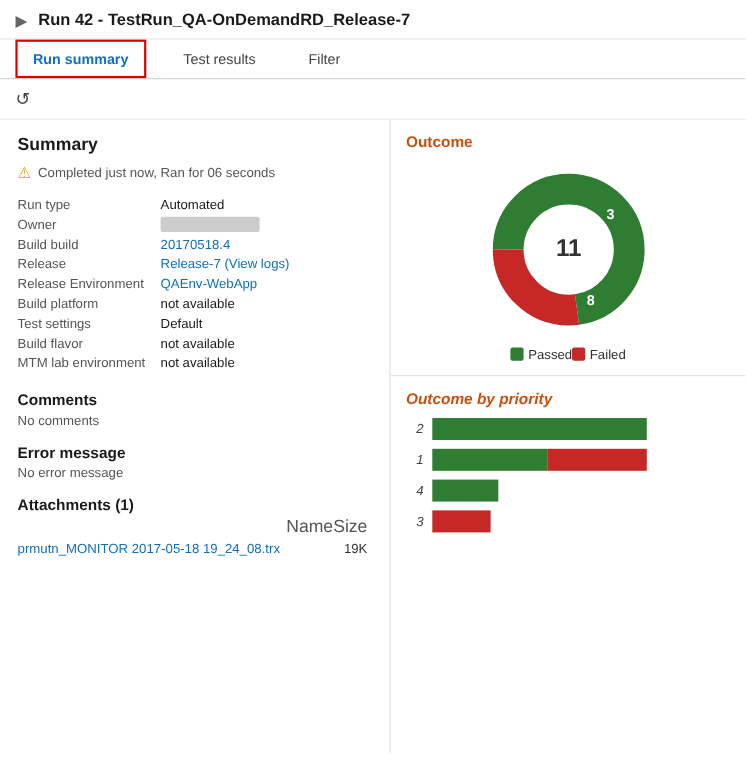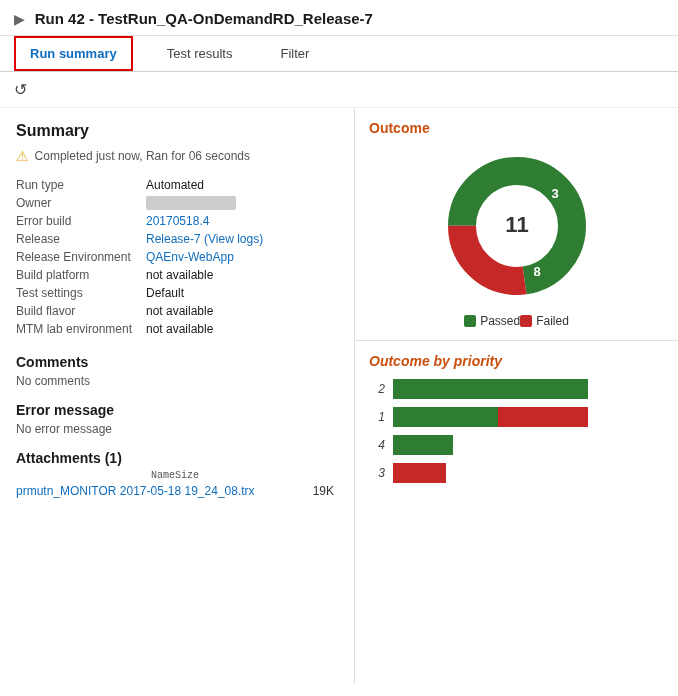--- a/index.html
+++ b/index.html
@@ -150,26 +150,25 @@
       color: #1a1a1a;
     }
 
     .no-content {
       font-size: 12px;
       color: #555;
     }
 
     .attachments-header {
       display: flex;
-      justify-content: center;
-      font-size: 10px;
+      justify-content: flex-end;
+      font-size: 16px;
       color: #555;
       margin-bottom: 3px;
       padding-right: 4px;
-      font-family: Liberation Mono, monospace;
     }
 
     .attachment-row {
       display: flex;
       justify-content: flex-start;
       font-size: 12px;
       padding-right: 4px;
     }
 
     
@@ -296,21 +295,21 @@
         <tbody id="summary-fields">
             <tr>
               <td>Run type</td>
               <td>Automated</td>
             </tr>
             <tr>
               <td>Owner</td>
               <td><span class="owner-blur">owner_name</span></td>
             </tr>
             <tr>
-              <td>Error build</td>
+              <td>Build build</td>
               <td><a class="link" href="#">20170518.4</a></td>
             </tr>
             <tr>
               <td>Release</td>
               <td><a class="link" href="#">Release-7 (View logs)</a></td>
             </tr>
             <tr>
               <td>Release Environment</td>
               <td><a class="link" href="#">QAEnv-WebApp</a></td>
             </tr>

